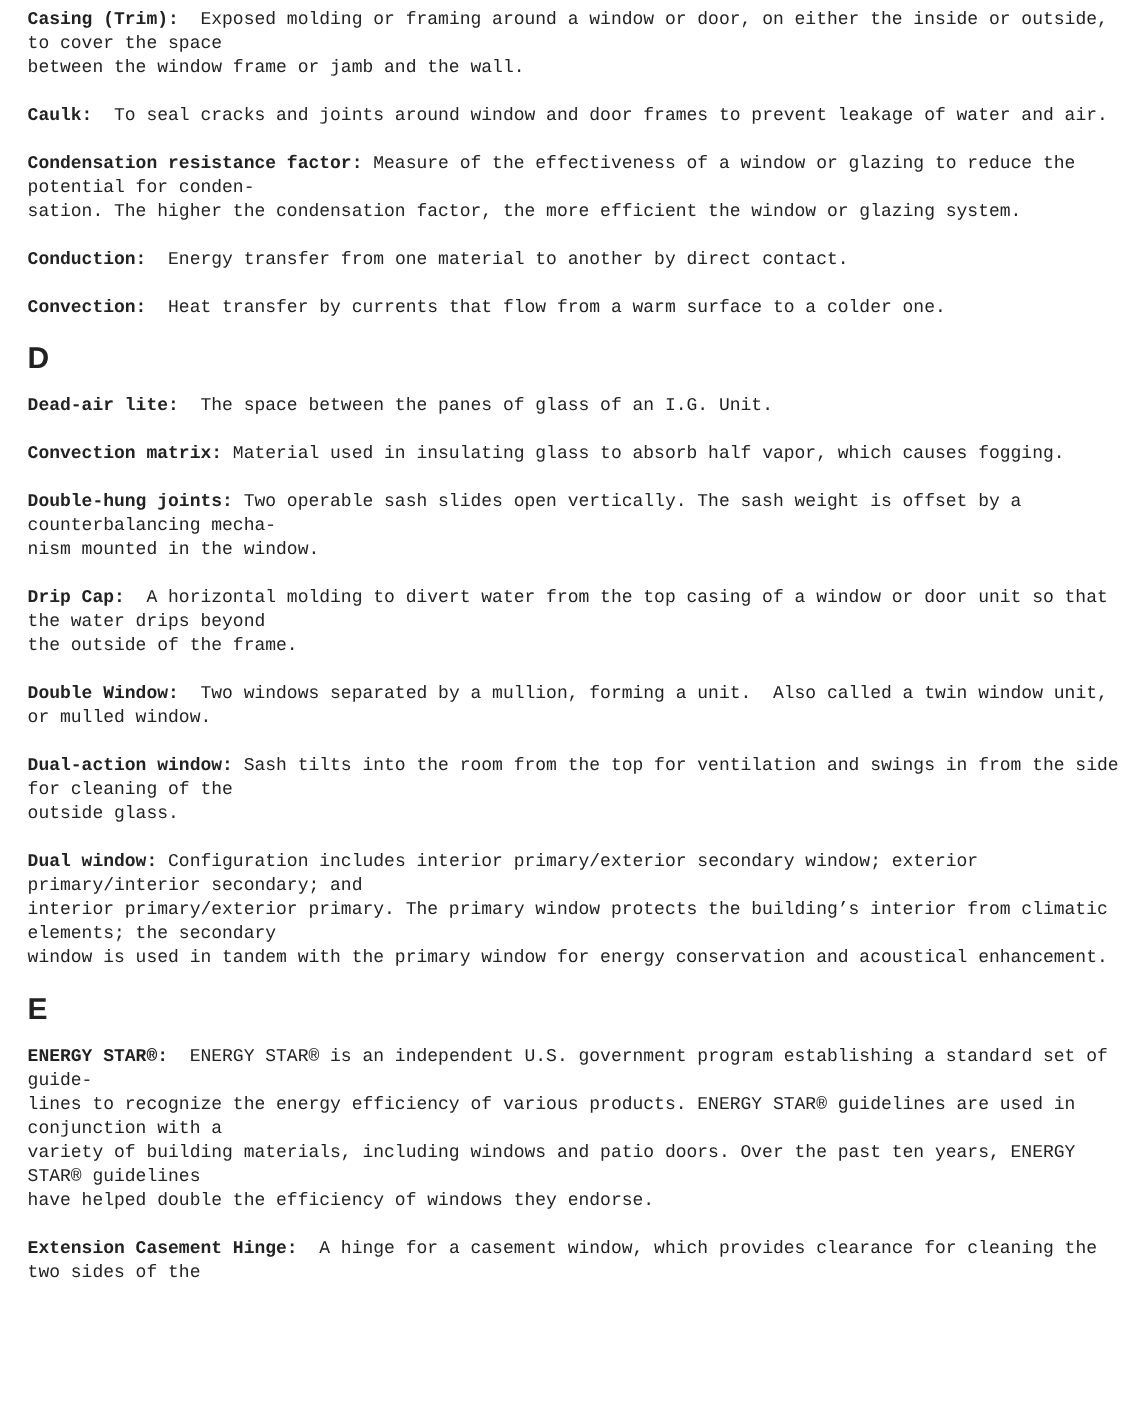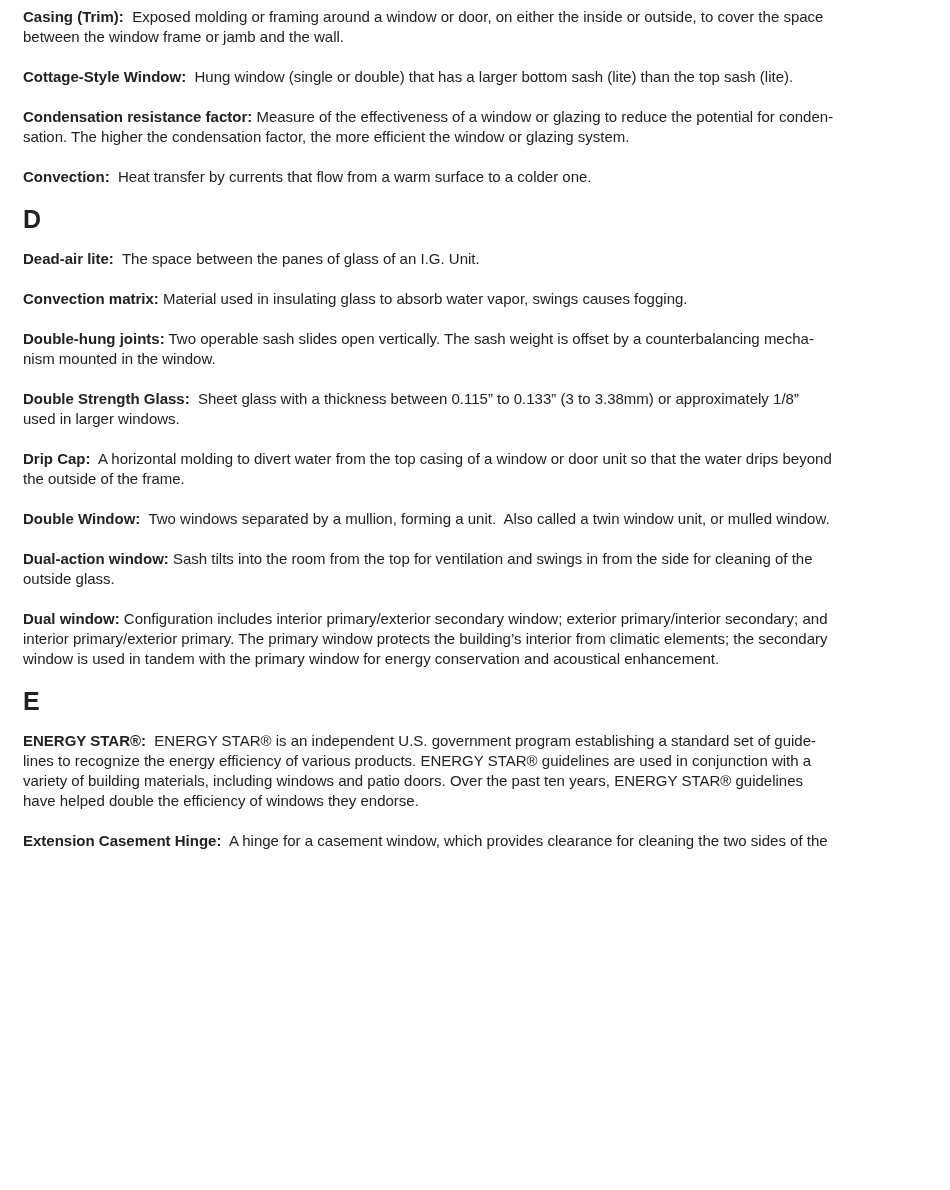--- a/index.html
+++ b/index.html
@@ -15,49 +15,49 @@
     font-family: "Liberation Sans", "DejaVu Sans", sans-serif;
     font-size: 15px;
   }
   .doc {
     padding: 7px 17px 0 23px;
   }
   .entry {
     margin: 0 0 20px 0;
     line-height: 20px;
     white-space: pre-wrap;
+    font-family: Liberation Mono, monospace;
   }
   .term {
     font-weight: bold;
   }
   .section-heading {
     font-size: 25px;
     line-height: 24px;
     font-weight: bold;
     margin: 0 0 18px 0;
     white-space: pre;
   }
 </style>
 </head>
 <body>
 
 <div class="doc">
     <p class="entry"><span class="term">Casing (Trim):</span><span class="definition">  Exposed molding or framing around a window or door, on either the inside or outside, to cover the space
 between the window frame or jamb and the wall.</span></p>
-    <p class="entry"><span class="term">Cottage-Style Window:</span><span class="definition">  Hung window (single or double) that has a larger bottom sash (lite) than the top sash (lite).</span></p>
+    <p class="entry"><span class="term">Caulk:</span><span class="definition">  To seal cracks and joints around window and door frames to prevent leakage of water and air.</span></p>
     <p class="entry"><span class="term">Condensation resistance factor:</span><span class="definition"> Measure of the effectiveness of a window or glazing to reduce the potential for conden-
 sation. The higher the condensation factor, the more efficient the window or glazing system.</span></p>
+    <p class="entry"><span class="term">Conduction:</span><span class="definition">  Energy transfer from one material to another by direct contact.</span></p>
     <p class="entry"><span class="term">Convection:</span><span class="definition">  Heat transfer by currents that flow from a warm surface to a colder one.</span></p>
     <h2 class="section-heading">D</h2>
     <p class="entry"><span class="term">Dead-air lite:</span><span class="definition">  The space between the panes of glass of an I.G. Unit.</span></p>
-    <p class="entry"><span class="term">Convection matrix:</span><span class="definition"> Material used in insulating glass to absorb water vapor, swings causes fogging.</span></p>
+    <p class="entry"><span class="term">Convection matrix:</span><span class="definition"> Material used in insulating glass to absorb half vapor, which causes fogging.</span></p>
     <p class="entry"><span class="term">Double-hung joints:</span><span class="definition"> Two operable sash slides open vertically. The sash weight is offset by a counterbalancing mecha-
 nism mounted in the window.</span></p>
-    <p class="entry"><span class="term">Double Strength Glass:</span><span class="definition">  Sheet glass with a thickness between 0.115” to 0.133” (3 to 3.38mm) or approximately 1/8”
-used in larger windows.</span></p>
     <p class="entry"><span class="term">Drip Cap:</span><span class="definition">  A horizontal molding to divert water from the top casing of a window or door unit so that the water drips beyond
 the outside of the frame.</span></p>
     <p class="entry"><span class="term">Double Window:</span><span class="definition">  Two windows separated by a mullion, forming a unit.  Also called a twin window unit, or mulled window.</span></p>
     <p class="entry"><span class="term">Dual-action window:</span><span class="definition"> Sash tilts into the room from the top for ventilation and swings in from the side for cleaning of the
 outside glass.</span></p>
     <p class="entry"><span class="term">Dual window:</span><span class="definition"> Configuration includes interior primary/exterior secondary window; exterior primary/interior secondary; and
 interior primary/exterior primary. The primary window protects the building’s interior from climatic elements; the secondary
 window is used in tandem with the primary window for energy conservation and acoustical enhancement.</span></p>
     <h2 class="section-heading">E</h2>
     <p class="entry"><span class="term">ENERGY STAR®:</span><span class="definition">  ENERGY STAR® is an independent U.S. government program establishing a standard set of guide-

